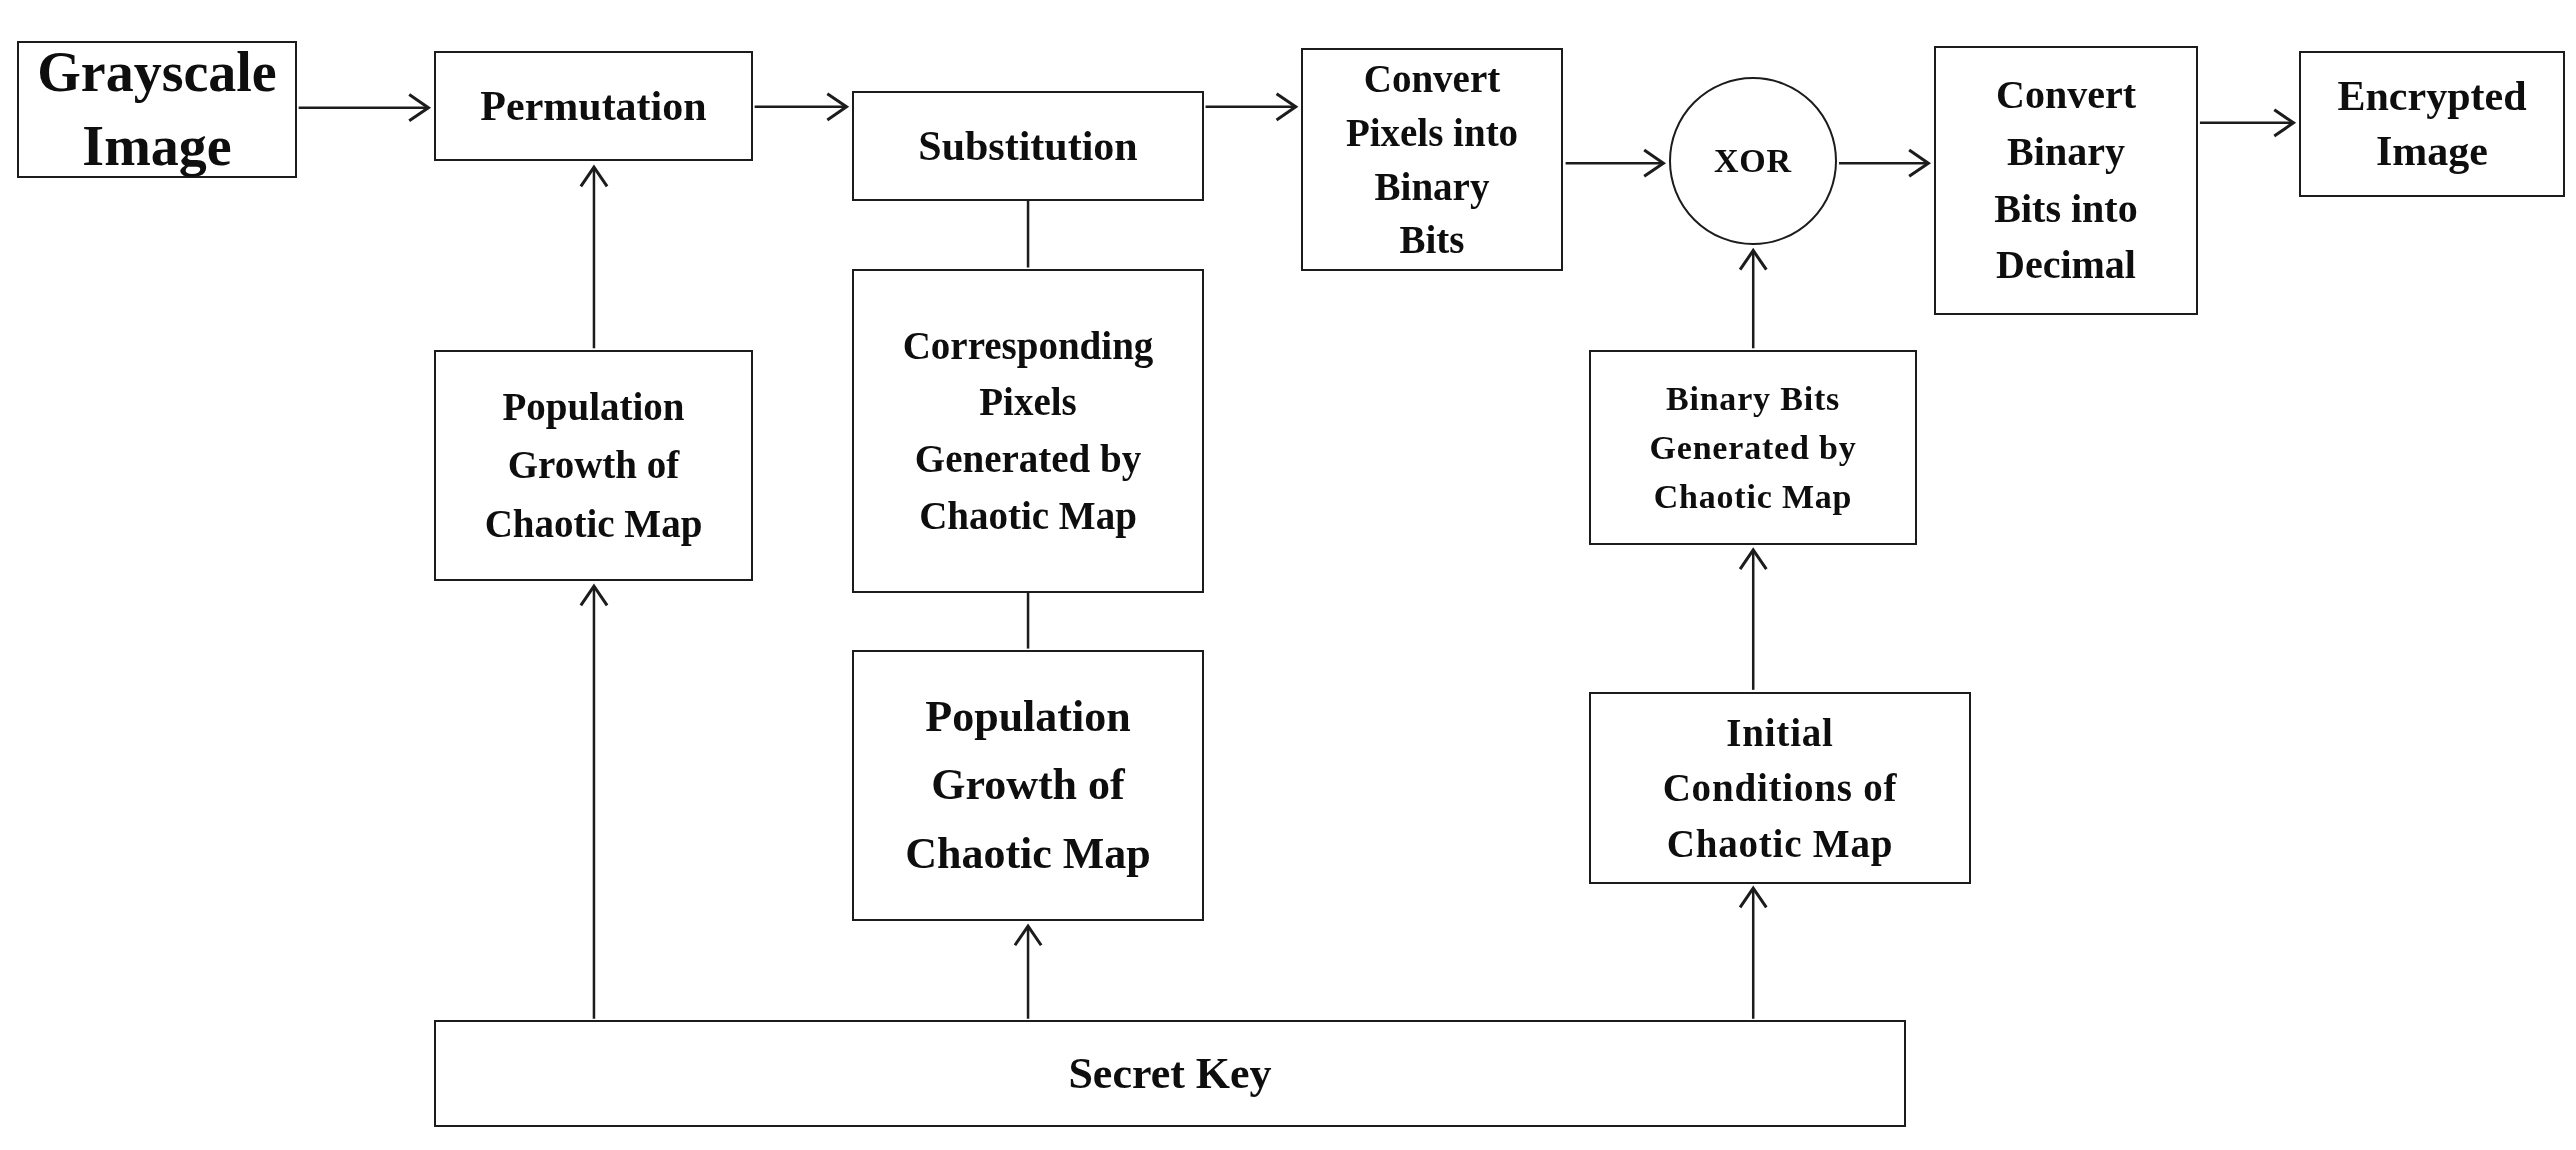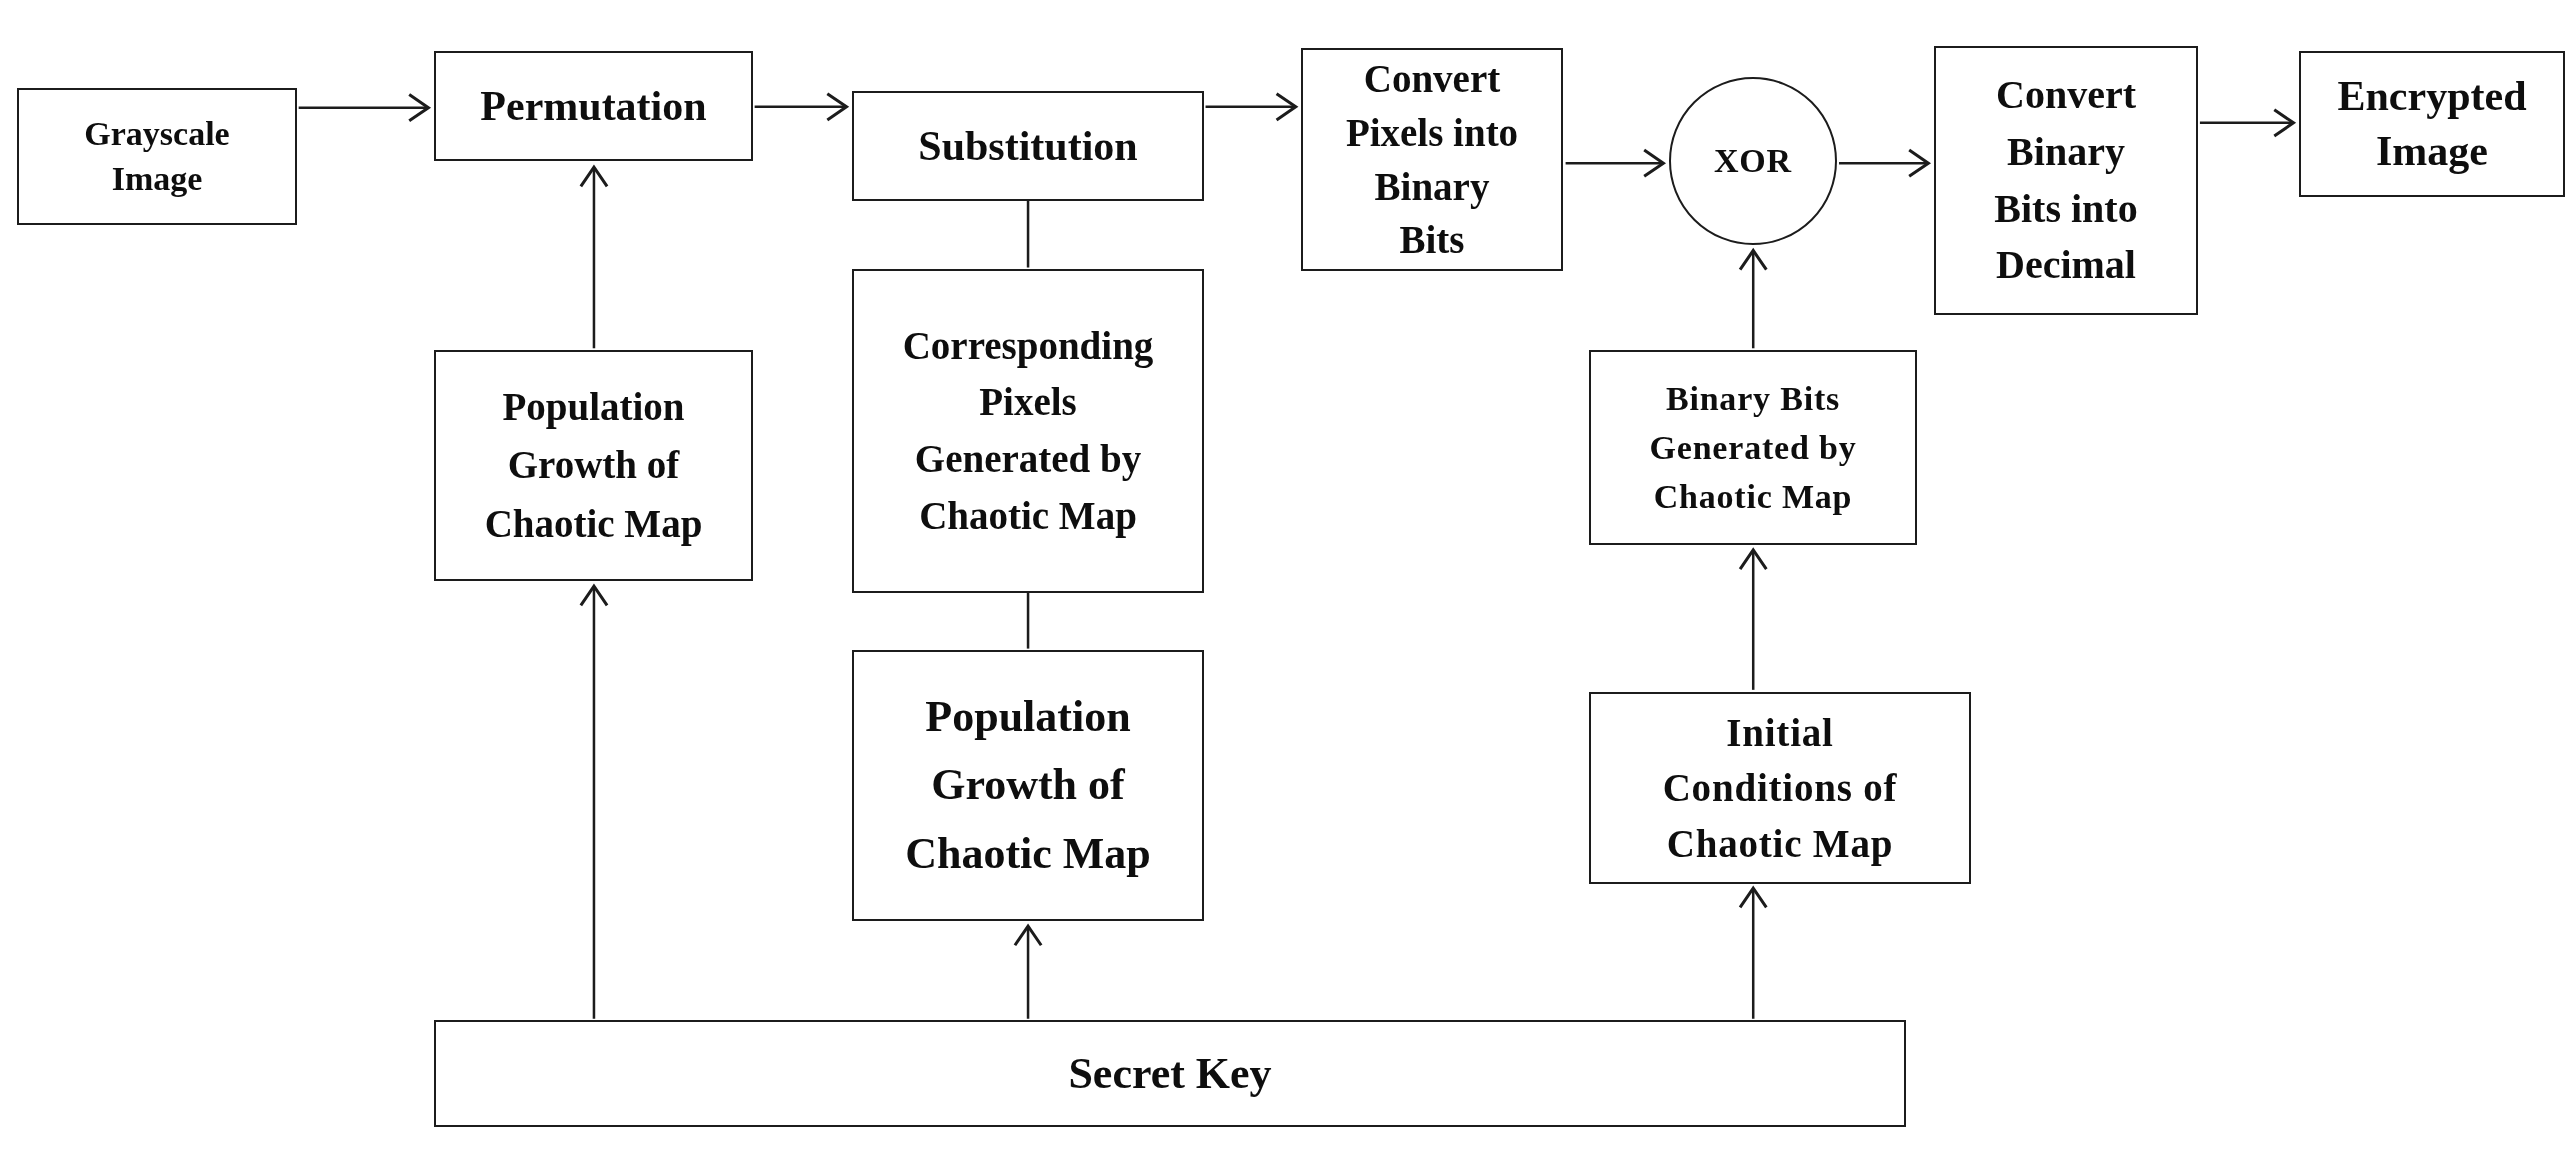--- a/index.html
+++ b/index.html
@@ -32,21 +32,21 @@
   #connectors {
     position: absolute;
     left: 0; top: 0;
     width: 2576px;
     height: 1150px;
     pointer-events: none;
   }
   #connectors line { stroke: #1c1c1c; stroke-width: 3; }
 
   
-  #n-grayscale     { left: 17px;   top: 41px;   width: 280px;  height: 137px; font-size: 34px; line-height: 1.32; margin-top: 47px; }
+  #n-grayscale     { left: 17px;   top: 41px;   width: 280px;  height: 137px; font-size: 56px; line-height: 1.32; }
   #n-permutation   { left: 434px;  top: 51px;   width: 319px;  height: 110px; font-size: 42px; line-height: 1.3; text-align: center; }
   #n-substitution  { left: 852px; top: 51px;   width: 352px;  height: 110px; font-size: 42px; line-height: 1.3; margin-top: 40px; }
   #n-convpix       { left: 1301px; top: 48px;   width: 262px;  height: 223px; font-size: 39px; line-height: 1.38; }
   #n-xor           { left: 1669px; top: 77px;   width: 168px;  height: 168px; font-size: 34px; letter-spacing: 0.8px; }
   #n-convbin       { left: 1934px; top: 46px;   width: 264px;  height: 269px; font-size: 40px; line-height: 1.42; }
   #n-encrypted     { left: 2299px; top: 51px;   width: 266px;  height: 146px; font-size: 42px; line-height: 1.32; }
   #n-popleft       { left: 434px;  top: 350px;  width: 319px;  height: 231px; font-size: 39px; line-height: 1.5; }
   #n-corresp       { left: 852px; top: 269px;  width: 352px;  height: 324px; font-size: 39px; line-height: 1.45; }
   #n-binbits       { left: 1589px; top: 350px;  width: 328px;  height: 195px; font-size: 34px; line-height: 1.45; letter-spacing: 0.8px; text-align: center; }
   #n-popcenter     { left: 852px; top: 650px;  width: 352px;  height: 271px; font-size: 44px; line-height: 1.55; }

